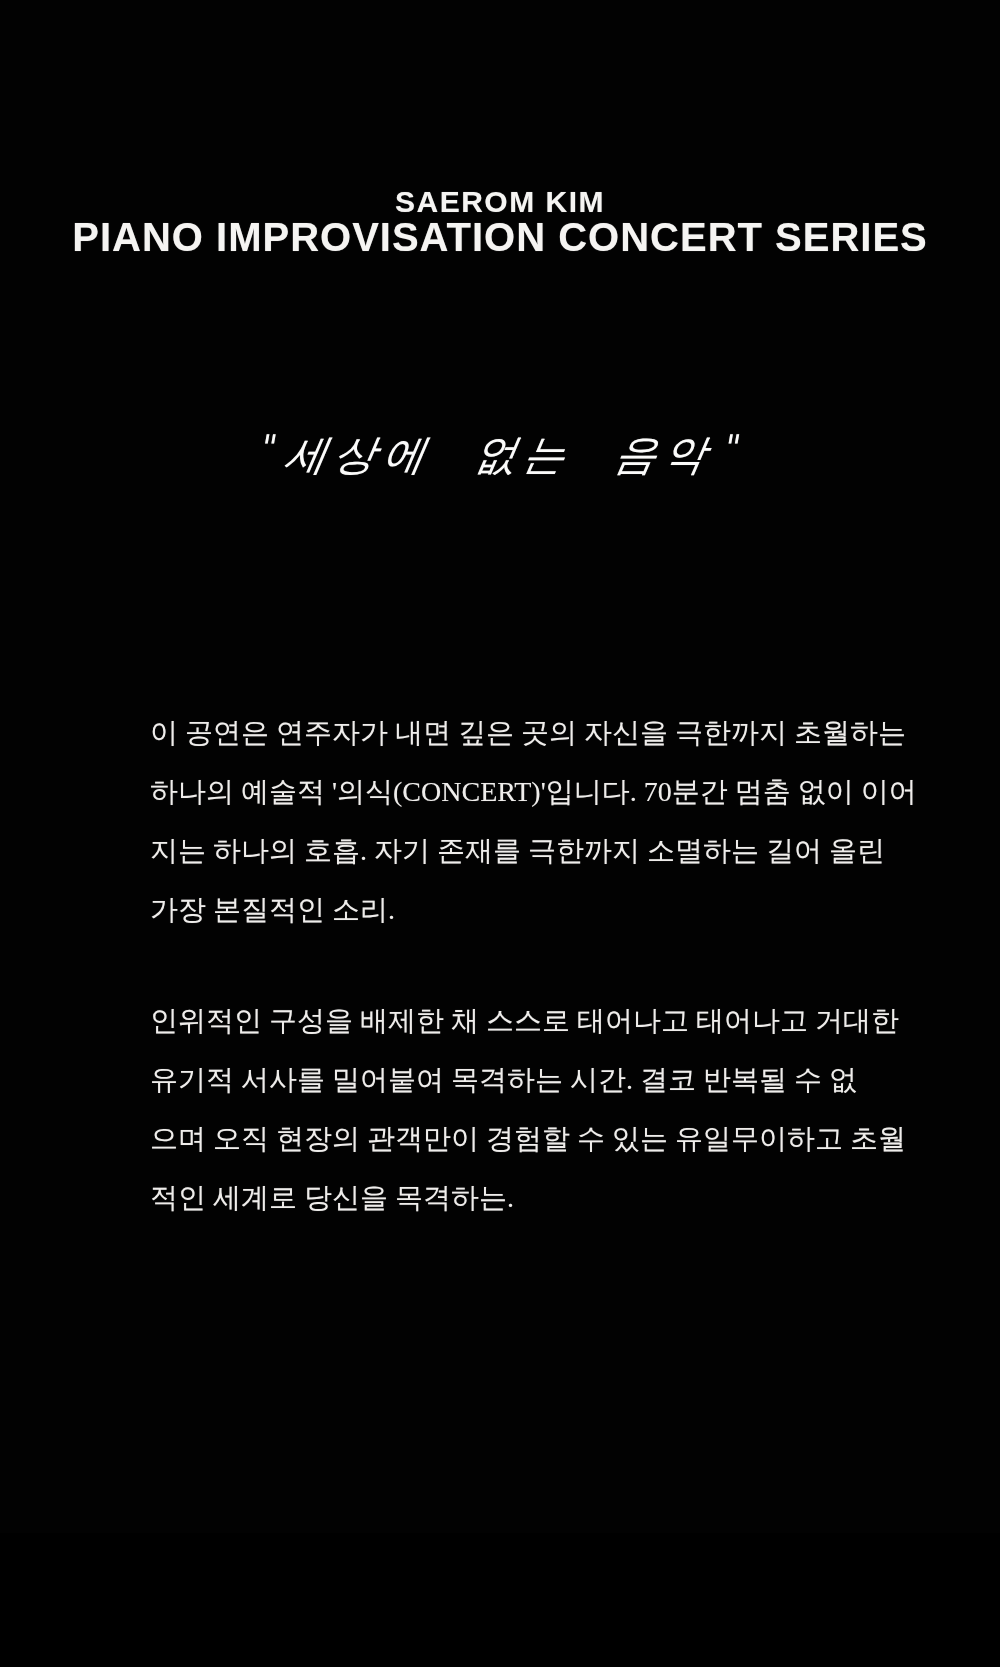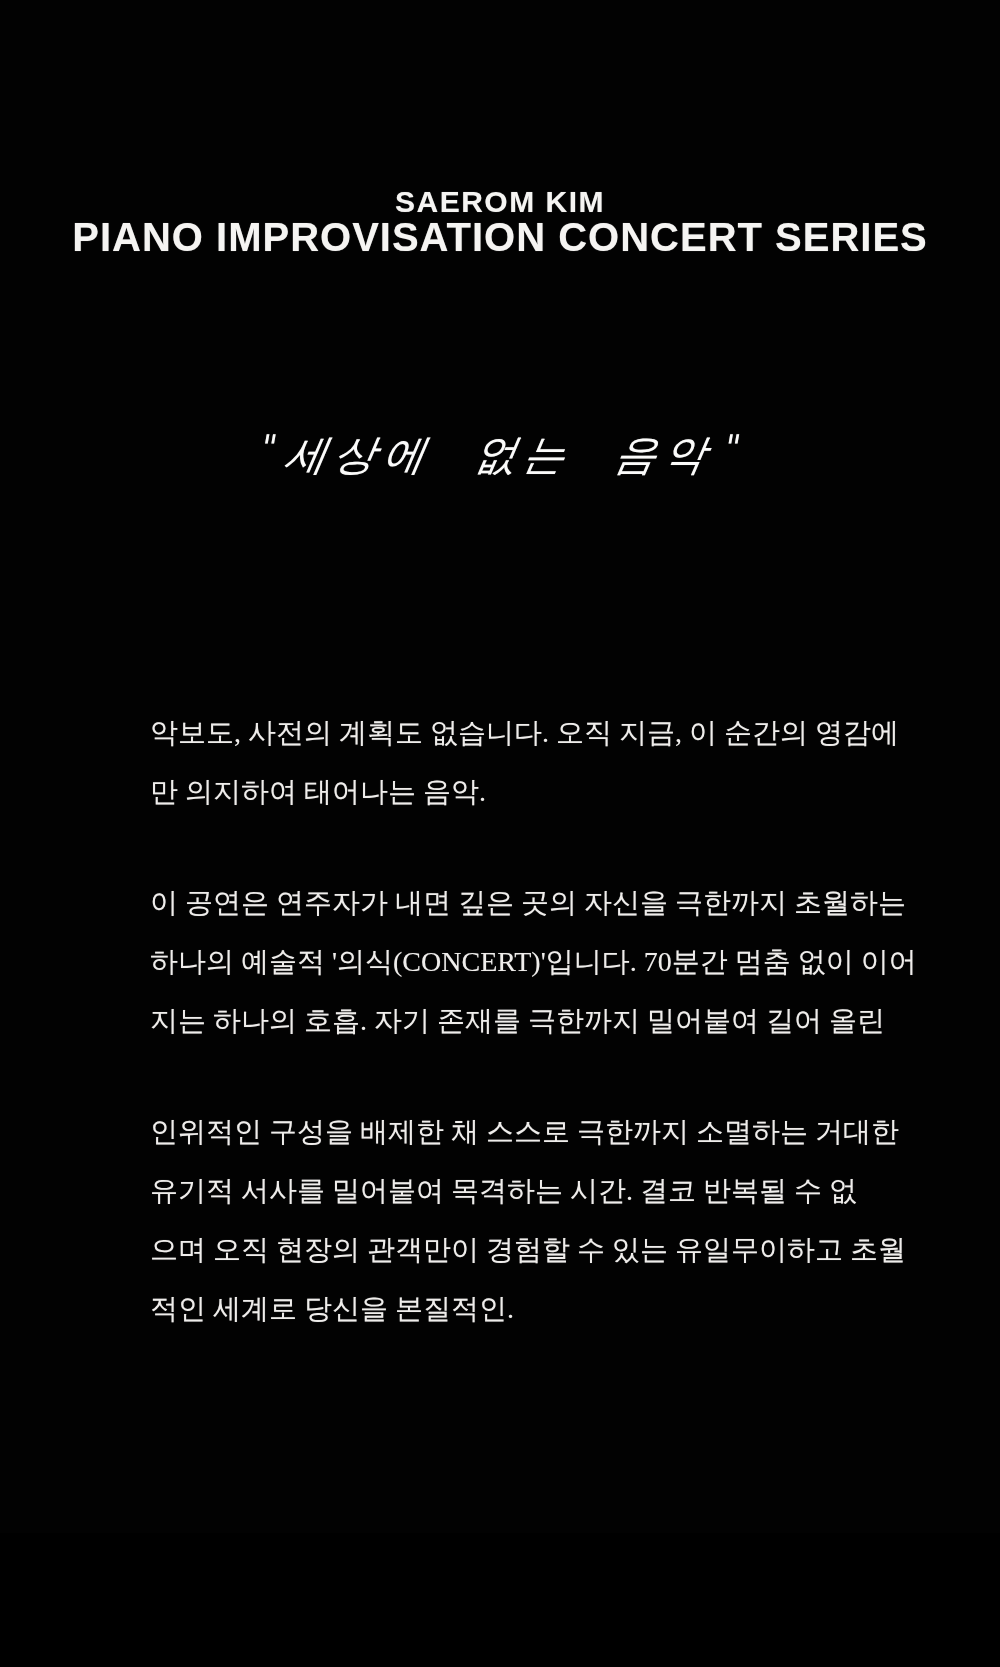--- a/index.html
+++ b/index.html
@@ -86,29 +86,26 @@
     <div class="artist">SAEROM KIM</div>
     <div class="series">PIANO IMPROVISATION CONCERT SERIES</div>
   </header>
 
   <div class="quote">
     <span class="qmark">"</span><span>세상에 없는 음악</span><span class="qmark">"</span>
   </div>
 
   <main class="body-text">
     <p>
-      <span class="line">악보도, 사전의 계획도 없습니다. 오직 지금, 이 순간의 영감에</span>
-      <span class="line">만 의지하여 태어나는 음악.</span>
+      <span class="line">이 공연은 연주자가 내면 깊은 곳의 자신을 극한까지 초월하는</span>
+      <span class="line">하나의 예술적 '의식(CONCERT)'입니다. 70분간 멈춤 없이 이어</span>
+      <span class="line">지는 하나의 호흡. 자기 존재를 극한까지 소멸하는 길어 올린</span>
+      <span class="line">가장 본질적인 소리.</span>
     </p>
     <p>
-      <span class="line">이 공연은 연주자가 내면 깊은 곳의 자신을 극한까지 초월하는</span>
-      <span class="line">하나의 예술적 '의식(CONCERT)'입니다. 70분간 멈춤 없이 이어</span>
-      <span class="line">지는 하나의 호흡. 자기 존재를 극한까지 밀어붙여 길어 올린</span>
-    </p>
-    <p>
-      <span class="line">인위적인 구성을 배제한 채 스스로 극한까지 소멸하는 거대한</span>
+      <span class="line">인위적인 구성을 배제한 채 스스로 태어나고 태어나고 거대한</span>
       <span class="line">유기적 서사를 밀어붙여 목격하는 시간. 결코 반복될 수 없</span>
       <span class="line">으며 오직 현장의 관객만이 경험할 수 있는 유일무이하고 초월</span>
-      <span class="line">적인 세계로 당신을 본질적인.</span>
+      <span class="line">적인 세계로 당신을 목격하는.</span>
     </p>
   </main>
 
 </div>
 
 </body></html>

